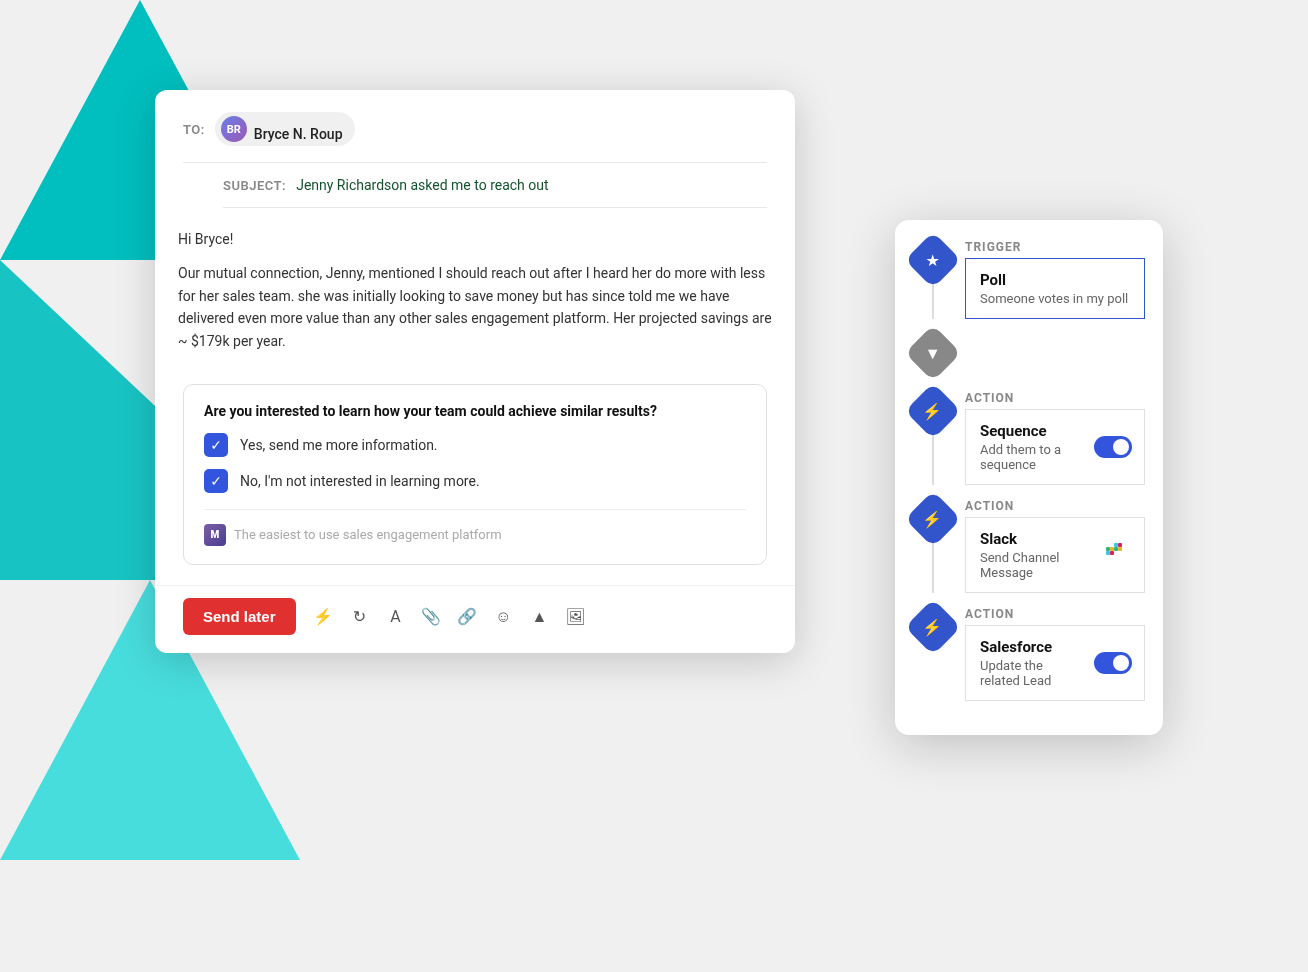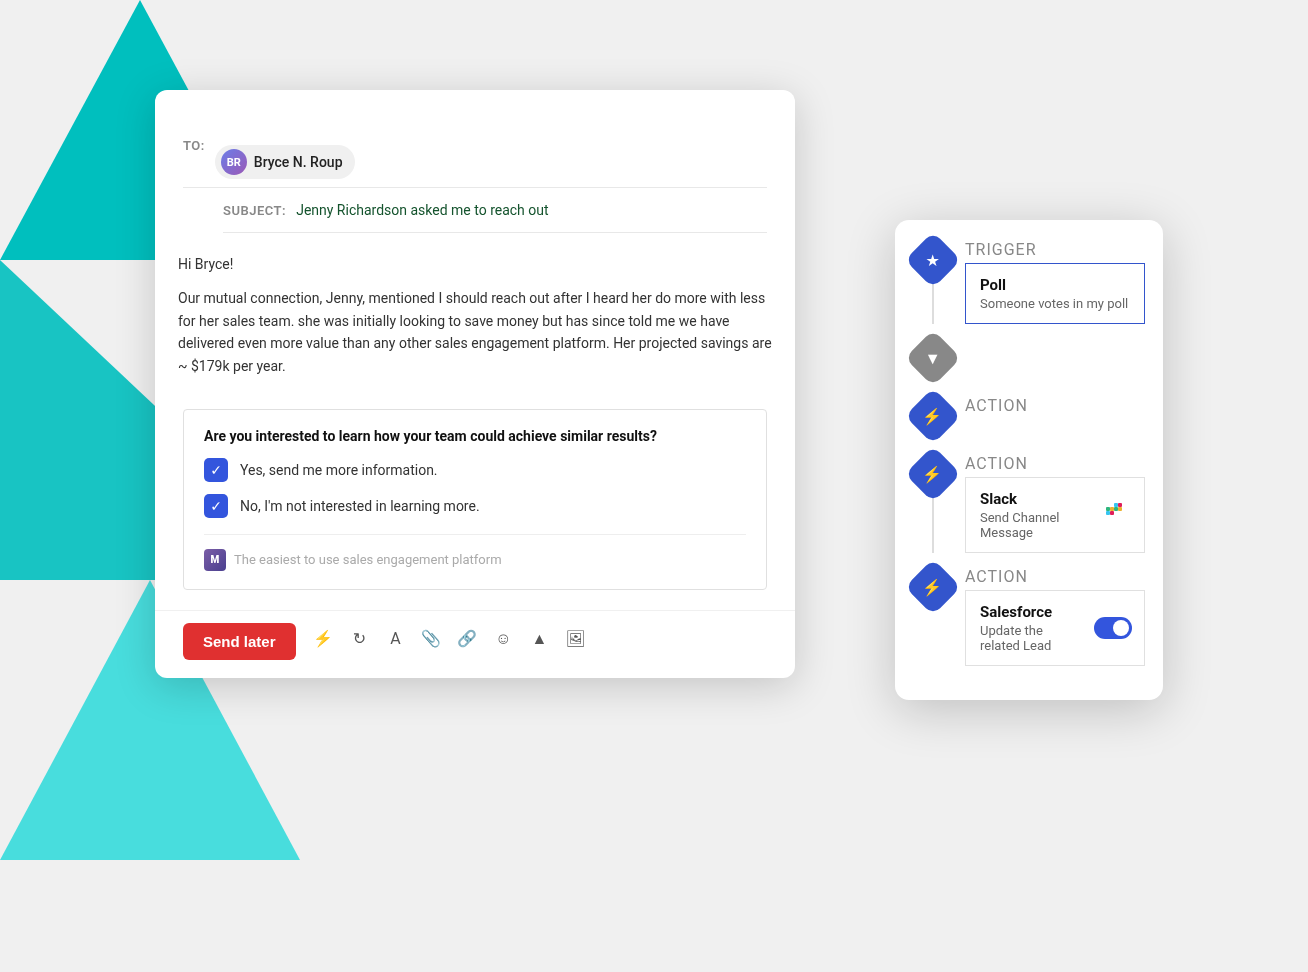--- a/index.html
+++ b/index.html
@@ -53,39 +53,38 @@
     }
 
     .email-header {
       padding: 22px 28px 0 28px;
     }
 
     .email-to-row {
       display: flex;
       align-items: center;
       gap: 10px;
-      padding-bottom: 8px;
+      padding-bottom: 16px;
       border-bottom: 1px solid #e8e8e8;
     }
 
     .to-label {
       color: #888;
       font-size: 13px;
       font-weight: 600;
       letter-spacing: 0.5px;
     }
 
     .recipient-chip {
       display: flex;
-      align-items: center;
+      align-items: flex-end;
       gap: 7px;
       background: #f0f0f0;
       border-radius: 20px;
       padding: 4px 12px 4px 6px;
-      margin-top: 33px;
     }
 
     .avatar-circle {
       width: 26px;
       height: 26px;
       border-radius: 50%;
       background: linear-gradient(135deg, #6b7de8, #9b59b6);
       display: flex;
       align-items: center;
       justify-content: center;
@@ -128,21 +127,21 @@
       line-height: 1.6;
     }
 
     .email-body p {
       margin-bottom: 12px;
     }
 
     .poll-widget {
       margin: 0 28px 20px 28px;
       border: 1px solid #e0e0e0;
-      border-radius: 4px;
+      border-radius: 10px;
       padding: 18px 20px;
       background: #fff;
     }
 
     .poll-question {
       font-size: 14px;
       font-weight: 700;
       color: #111;
       margin-bottom: 14px;
     }
@@ -194,20 +193,21 @@
       font-weight: 900;
     }
 
     .poll-footer-text {
       font-size: 13px;
       color: #aaa;
     }
 
     .email-toolbar {
       display: flex;
+      align-items: center;
       gap: 4px;
       padding: 12px 28px 18px 28px;
       border-top: 1px solid #f0f0f0;
     }
 
     .send-later-btn {
       background: #e03030;
       color: #fff;
       border: none;
       border-radius: 6px;
@@ -273,22 +273,22 @@
 
     .icon-trigger { background: #3355cc; }
     .icon-filter { background: #888; }
     .icon-action { background: #3355cc; }
 
     .step-content {
       flex: 1;
     }
 
     .step-type-label {
-      font-size: 16px;
-      font-weight: 400;
+      font-size: 12px;
+      font-weight: 700;
       color: #888;
       letter-spacing: 1px;
       text-transform: uppercase;
       margin-bottom: 4px;
     }
 
     .step-card {
       background: #fff;
       border: 1.5px solid #e0e0e0;
       border-radius: 0;
@@ -443,20 +443,27 @@
 
   <div class="automation-step">
     <div style="display:flex; flex-direction:column; align-items:center;">
       <div class="step-icon-wrap icon-action">
         <span class="step-icon-inner">⚡</span>
       </div>
       <div style="width:2px; flex:1; background:#ddd; margin-top:4px;"></div>
     </div>
     <div class="step-content">
       <div class="step-type-label">ACTION</div>
+      <div class="step-card" style="padding-right: 60px;">
+        <div class="step-title">Sequence</div>
+        <div class="step-subtitle">Add them to a sequence</div>
+        <div class="toggle-wrap">
+          <div class="toggle"></div>
+        </div>
+      </div>
     </div>
   </div>
 
   <div class="automation-step">
     <div style="display:flex; flex-direction:column; align-items:center;">
       <div class="step-icon-wrap icon-action">
         <span class="step-icon-inner">⚡</span>
       </div>
       <div style="width:2px; flex:1; background:#ddd; margin-top:4px;"></div>
     </div>

